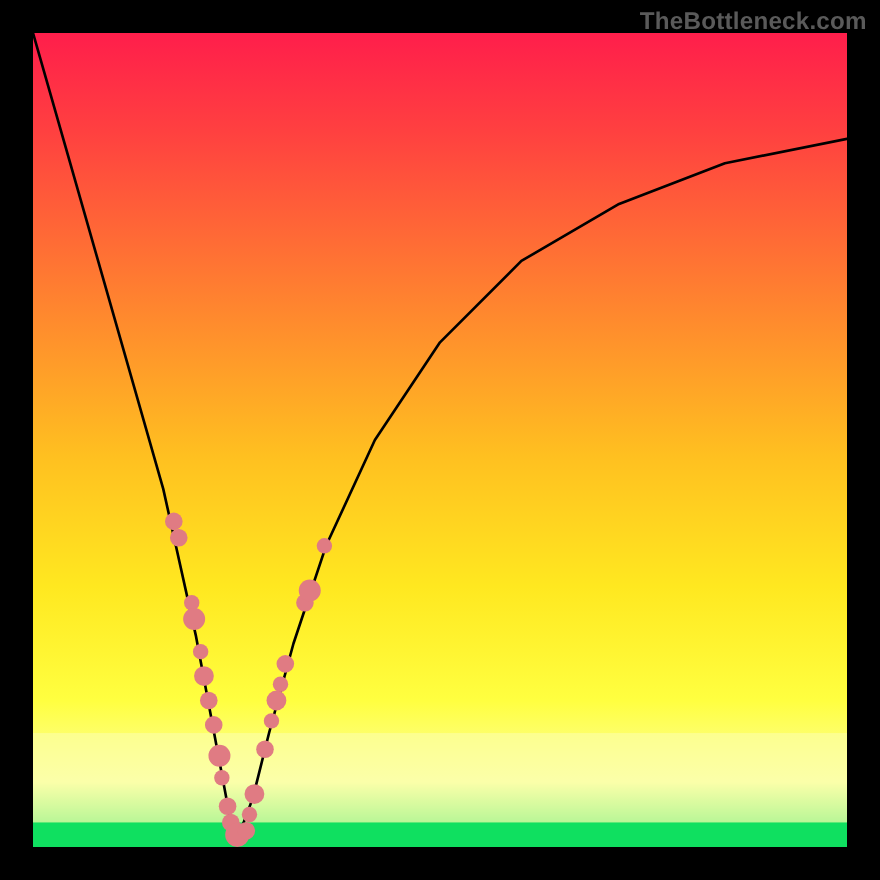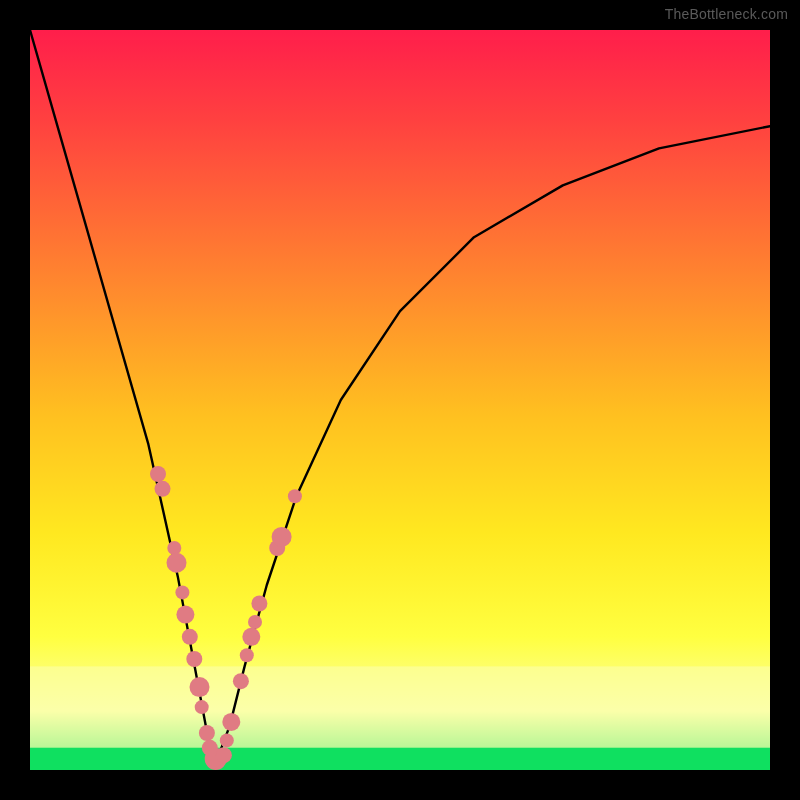--- a/index.html
+++ b/index.html
@@ -22,22 +22,22 @@
     top: 30px;
     width: 740px;
     height: 740px;
     overflow: hidden;
   }
   .watermark {
     position: absolute;
     top: 6px;
     right: 12px;
     color: #5a5a5a;
-    font-size: 14px;
-    font-weight: 400;
+    font-size: 22px;
+    font-weight: 700;
     letter-spacing: 0.2px;
   }
   svg { display: block; }
 </style>
 </head>
 <body>
 
 <div class="frame">
   <div class="plot-area">
     <svg id="chart-svg" width="740" height="740" viewBox="0 0 740 740">

